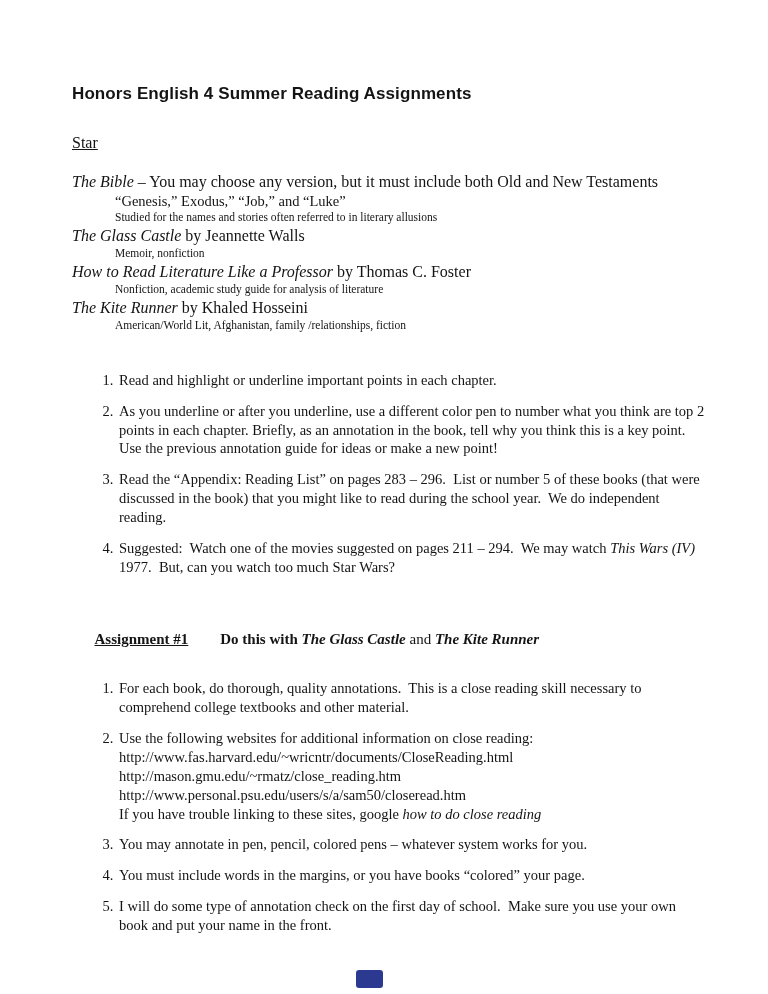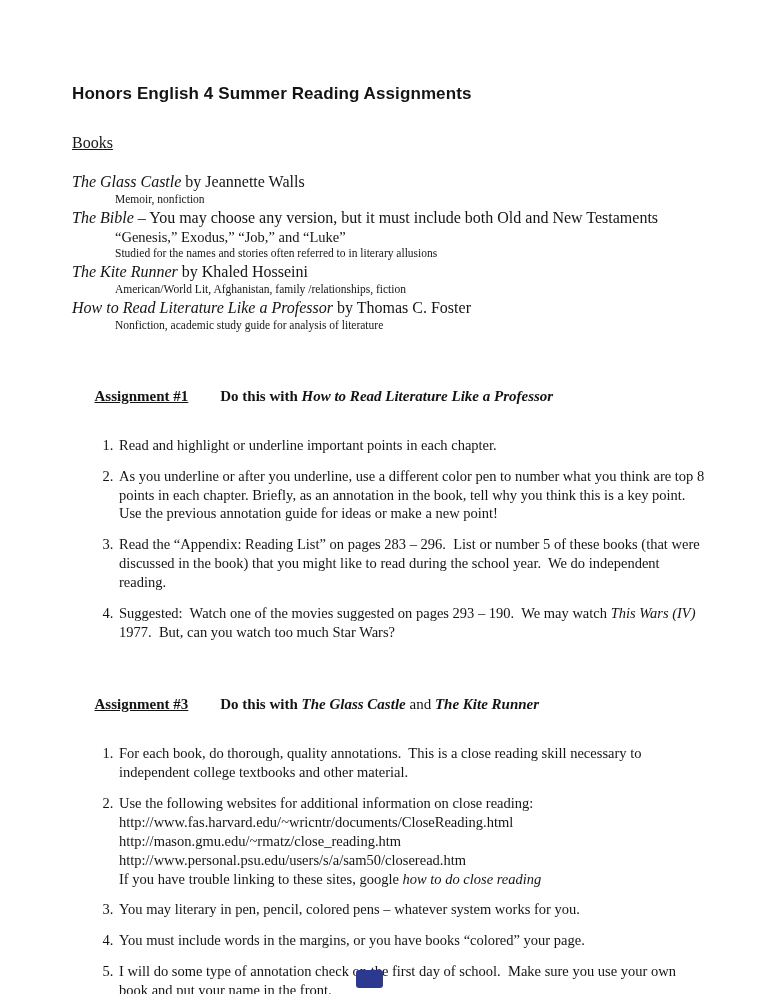--- a/index.html
+++ b/index.html
@@ -80,64 +80,61 @@
   }
 </style>
 </head>
 <body>
 
 <div class="page">
 
   <h1 class="doc-title">Honors English 4 Summer Reading Assignments</h1>
 
   <div class="section-books">
-    <div class="books-heading">Books</div>
-
-    <div>
-      <div class="book-line"><span style="font-style: italic;">The Glass Castle</span><span> by Jeannette Walls</span></div>
-      <div class="book-note">Memoir, nonfiction</div>
-    </div>
+    <div class="books-heading">Star</div>
 
     <div>
       <div class="book-line"><span style="font-style: italic;">The Bible</span><span> – You may choose any version, but it must include both Old and New Testaments</span></div>
       <div class="book-quote">“Genesis,” Exodus,” “Job,” and “Luke”</div>
       <div class="book-note">Studied for the names and stories often referred to in literary allusions</div>
     </div>
 
     <div>
-      <div class="book-line"><span style="font-style: italic;">The Kite Runner</span><span> by Khaled Hosseini</span></div>
-      <div class="book-note">American/World Lit, Afghanistan, family /relationships, fiction</div>
+      <div class="book-line"><span style="font-style: italic;">The Glass Castle</span><span> by Jeannette Walls</span></div>
+      <div class="book-note">Memoir, nonfiction</div>
     </div>
 
     <div>
       <div class="book-line"><span style="font-style: italic;">How to Read Literature Like a Professor</span><span> by Thomas C. Foster</span></div>
       <div class="book-note">Nonfiction, academic study guide for analysis of literature</div>
     </div>
+
+    <div>
+      <div class="book-line"><span style="font-style: italic;">The Kite Runner</span><span> by Khaled Hosseini</span></div>
+      <div class="book-note">American/World Lit, Afghanistan, family /relationships, fiction</div>
+    </div>
   </div>
 
   <div class="assignment">
-    <div class="assignment-header">
-      <span class="assignment-label">Assignment #1</span><span class="assignment-intro"><span style="font-weight: bold;">Do this with </span><span style="font-style: italic; font-weight: bold;">How to Read Literature Like a Professor</span></span>
-    </div>
     <ol class="assignment-list">
       <li><span class="li-text"><span>Read and highlight or underline important points in each chapter.</span></span></li>
-      <li><span class="li-text"><span>As you underline or after you underline, use a different color pen to number what you think are top 8 points in each chapter. Briefly, as an annotation in the book, tell why you think this is a key point.  Use the previous annotation guide for ideas or make a new point!</span></span></li>
+      <li><span class="li-text"><span>As you underline or after you underline, use a different color pen to number what you think are top 2 points in each chapter. Briefly, as an annotation in the book, tell why you think this is a key point.  Use the previous annotation guide for ideas or make a new point!</span></span></li>
       <li><span class="li-text"><span>Read the “Appendix: Reading List” on pages 283 – 296.  List or number 5 of these books (that were discussed in the book) that you might like to read during the school year.  We do independent reading.</span></span></li>
-      <li><span class="li-text"><span>Suggested:  Watch one of the movies suggested on pages 293 – 190.  We may watch </span><span style="font-style: italic;">This Wars (IV)</span><span> 1977.  But, can you watch too much Star Wars?</span></span></li>
+      <li><span class="li-text"><span>Suggested:  Watch one of the movies suggested on pages 211 – 294.  We may watch </span><span style="font-style: italic;">This Wars (IV)</span><span> 1977.  But, can you watch too much Star Wars?</span></span></li>
     </ol>
   </div>
 
   <div class="assignment">
     <div class="assignment-header">
-      <span class="assignment-label">Assignment #3</span><span class="assignment-intro"><span style="font-weight: bold;">Do this with </span><span style="font-style: italic; font-weight: bold;">The Glass Castle</span><span style="font-weight: normal;"> and </span><span style="font-style: italic; font-weight: bold;">The Kite Runner</span></span>
+      <span class="assignment-label">Assignment #1</span><span class="assignment-intro"><span style="font-weight: bold;">Do this with </span><span style="font-style: italic; font-weight: bold;">The Glass Castle</span><span style="font-weight: normal;"> and </span><span style="font-style: italic; font-weight: bold;">The Kite Runner</span></span>
     </div>
     <ol class="assignment-list">
-      <li><span class="li-text"><span>For each book, do thorough, quality annotations.  This is a close reading skill necessary to independent college textbooks and other material.</span></span></li>
+      <li><span class="li-text"><span>For each book, do thorough, quality annotations.  This is a close reading skill necessary to comprehend college textbooks and other material.</span></span></li>
       <li><span class="li-text"><span>Use the following websites for additional information on close reading:</span><br><span>http://www.fas.harvard.edu/~wricntr/documents/CloseReading.html</span><br><span>http://mason.gmu.edu/~rmatz/close_reading.htm</span><br><span>http://www.personal.psu.edu/users/s/a/sam50/closeread.htm</span><br><span>If you have trouble linking to these sites, google </span><span style="font-style: italic;">how to do close reading</span></span></li>
-      <li><span class="li-text"><span>You may literary in pen, pencil, colored pens – whatever system works for you.</span></span></li>
+      <li><span class="li-text"><span>You may annotate in pen, pencil, colored pens – whatever system works for you.</span></span></li>
       <li><span class="li-text"><span>You must include words in the margins, or you have books “colored” your page.</span></span></li>
       <li><span class="li-text"><span>I will do some type of annotation check on the first day of school.  Make sure you use your own book and put your name in the front.</span></span></li>
     </ol>
   </div>
 
   <div class="footer-logo" title="" style="background: rgb(43, 57, 144);"></div>
 
 </div>
 
 </body></html>

